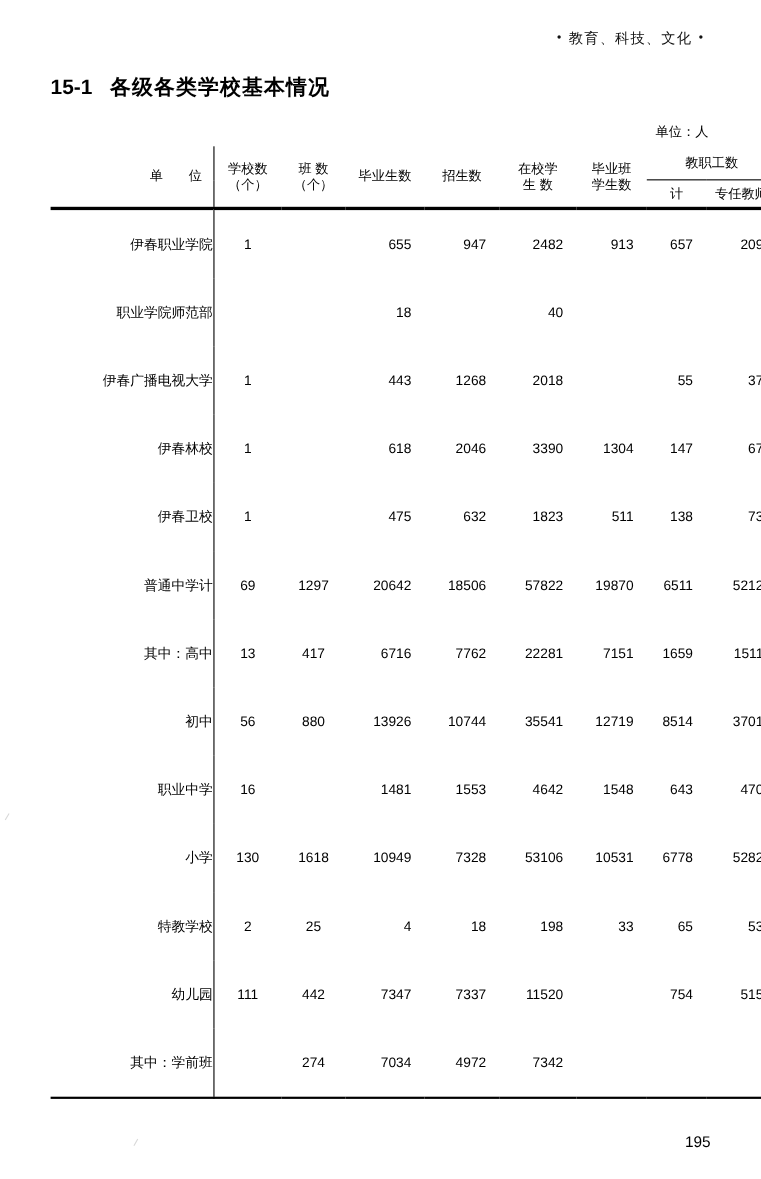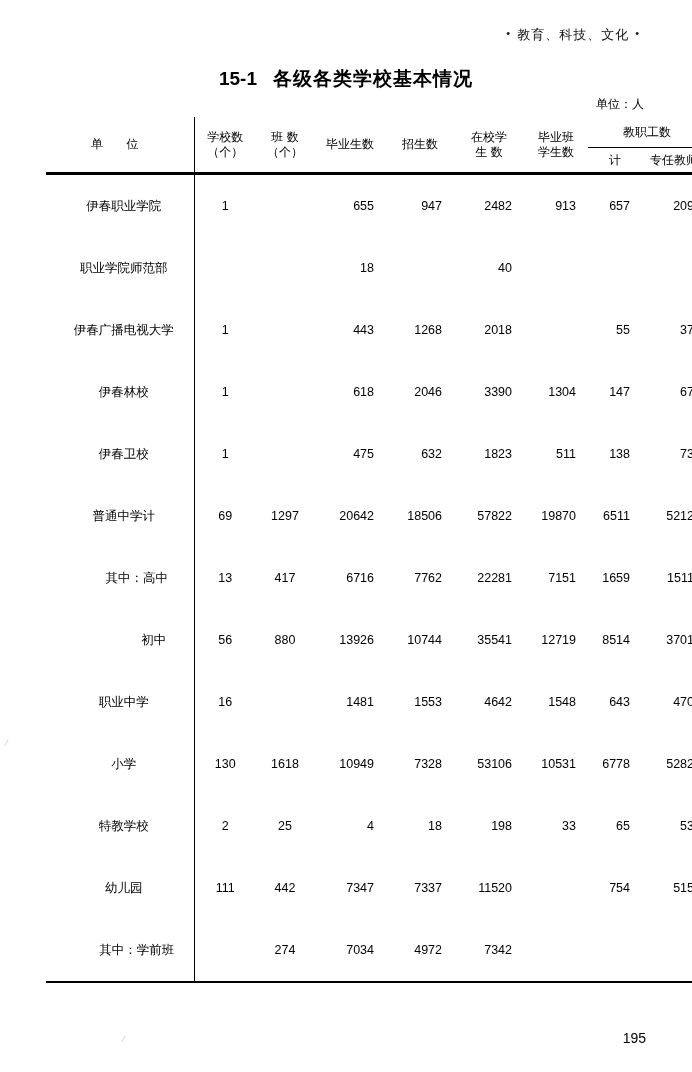--- a/index.html
+++ b/index.html
@@ -30,34 +30,34 @@
     color: #111;
     white-space: nowrap;
   }
   .running-head .dot {
     display: inline-block;
     margin: 0 6px;
     font-size: 11px;
     vertical-align: 2px;
   }
   .title {
-    text-align: center;
+    text-align: left;
     font-size: 19px;
     font-weight: bold;
     margin-top: 22px;
     letter-spacing: 1px;
   }
   .title .num {
     margin-right: 16px;
     letter-spacing: 0;
   }
   .unit-note {
     text-align: right;
     font-size: 12px;
-    margin-top: 4px;
+    margin-top: 20px;
     margin-bottom: 4px;
     padding-right: 2px;
   }
   table.main {
     width: 100%;
     border-collapse: collapse;
     font-size: 12px;
     table-layout: fixed;
   }
   table.main td, table.main th {
@@ -90,31 +90,31 @@
     line-height: 1.25;
   }
   .hdr-row1 th {
     height: 30px;
   }
   .hdr-row2 th {
     height: 24px;
   }
   .vline-l { border-left: 1px solid #000; margin-left: 14px; }
   .unit-col {
-    text-align: center;
+    text-align: right;
     letter-spacing: 10px;
     padding-left: 10px;
   }
   .hdr-sub-line { border-top: 1px solid #000; }
   tbody td {
     height: 62px;
     font-size: 12.5px;
   }
   tbody td.label {
-    text-align: center;
+    text-align: right;
     padding-left: 8px;
     white-space: nowrap;
   }
   tbody td.num {
     text-align: right;
     padding-right: 12px;
   }
   tbody td.numc {
     text-align: center;
   }

